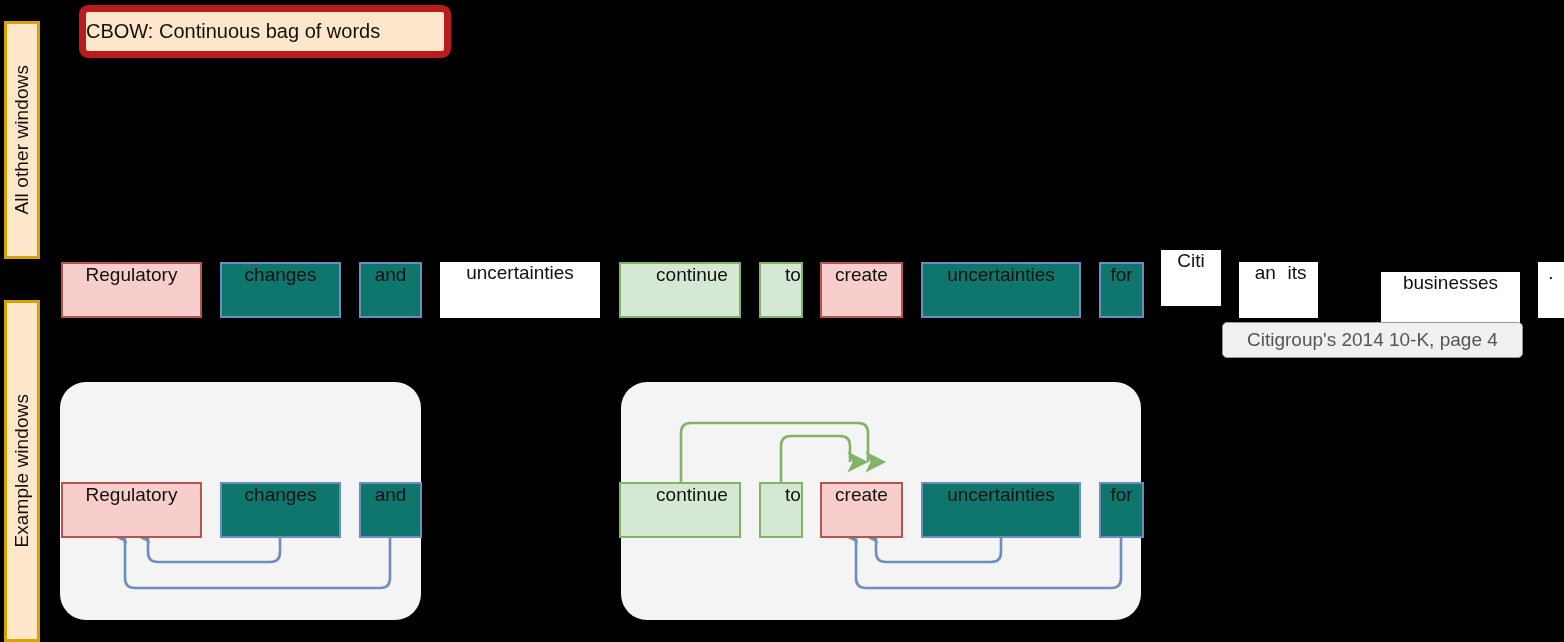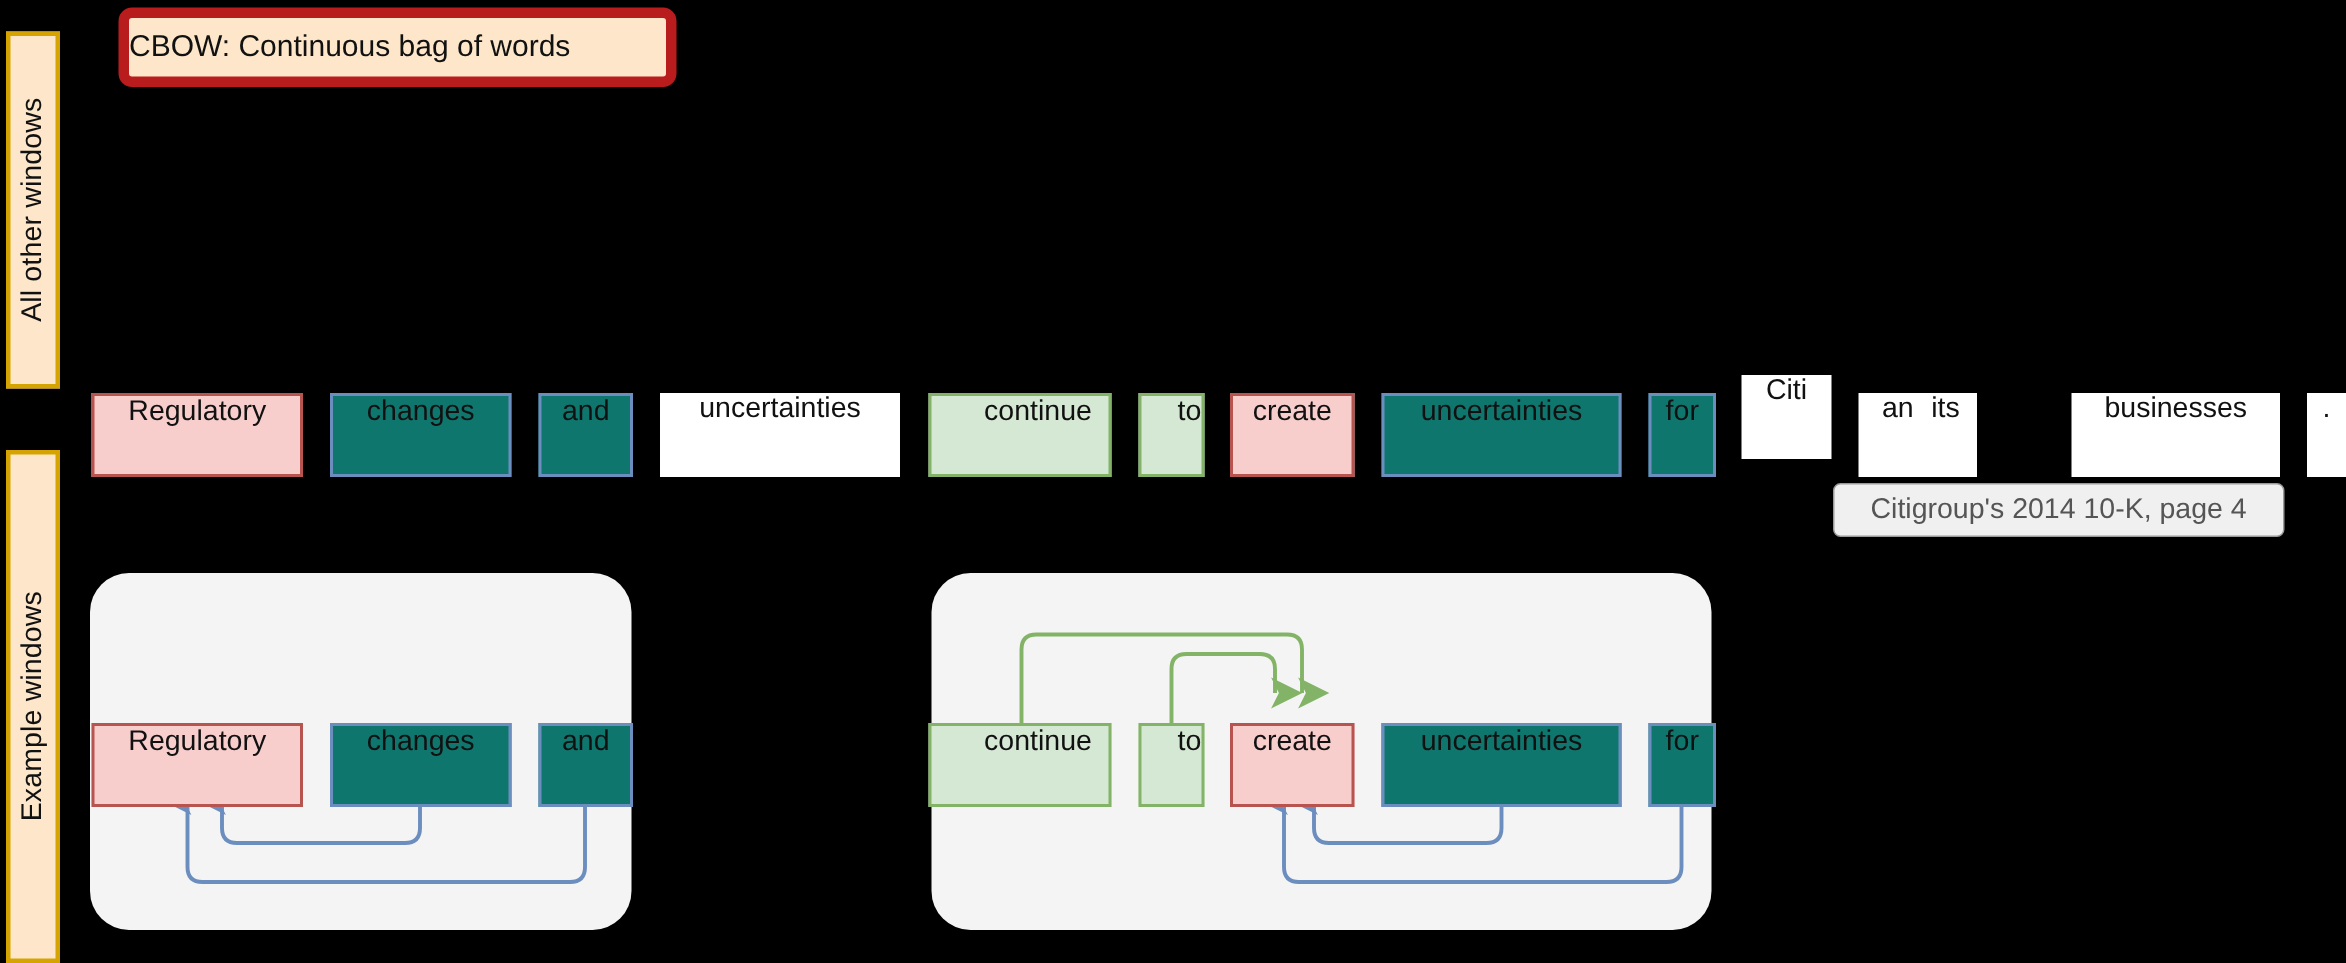--- a/index.html
+++ b/index.html
@@ -191,21 +191,21 @@
       </div>
       <div class="tok plain" style="left: 1161px; top: 250px; width: 60px;">
         <span>Citi</span>
       </div>
       <div class="tok plain" style="left: 1239px; top: 262px; width: 63px;">
         <span>and</span>
       </div>
       <div class="tok plain" style="left: 1276px; top: 262px; width: 42px;">
         <span>its</span>
       </div>
-      <div class="tok plain" style="left: 1381px; top: 262px; width: 139px;">
+      <div class="tok plain" style="left: 1381px; top: 272px; width: 139px;">
         <span>businesses</span>
       </div>
       <div class="tok plain" style="left: 1538px; top: 262px; width: 26px;">
         <span>.</span>
       </div>
       <div class="tok red" style="left: 61px; top: 482px; width: 141px;">
         <span>Regulatory</span>
       </div>
       <div class="tok blue" style="left: 220px; top: 482px; width: 121px;">
         <span>changes</span>

